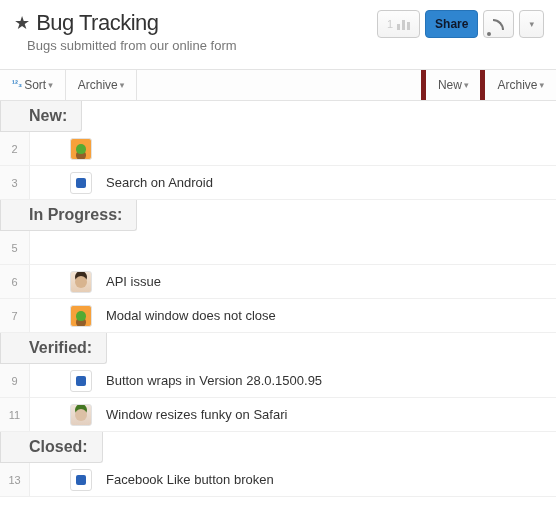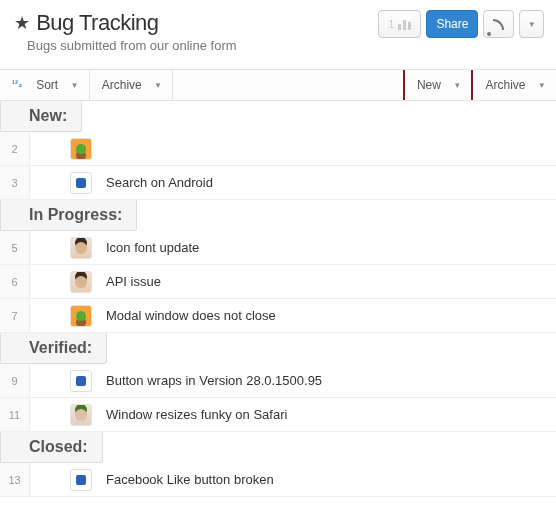--- a/index.html
+++ b/index.html
@@ -55,22 +55,22 @@
     font-size: 12px;
     display: flex;
     align-items: center;
     gap: 4px;
     color: #555;
     cursor: pointer;
   }
   .btn.share {
     background: #2f85d0;
     border-color: #2573b8;
-    color: #ffffff;
-    font-weight: 400;
+    color: #0f172a;
+    font-weight: 700;
   }
   .org-btn .bars {
     display: inline-flex; gap:2px; align-items:flex-end; height:12px;
   }
   .org-btn .bars span { width:3px; background:#ccc;}
   .org-btn .bars span:nth-child(1){height:6px;}
   .org-btn .bars span:nth-child(2){height:10px;}
   .org-btn .bars span:nth-child(3){height:8px;}
   .chev { font-size: 9px; color:#888; }
   .toolbar {
@@ -81,26 +81,26 @@
     align-items: stretch;
     margin-top: 10px;
     background: #fdfdfd;
   }
   .toolbar .tbtn {
     display: flex;
     align-items: center;
     padding: 0 12px;
     font-size: 12px;
     color: #555;
-    gap: 14px;
+    gap: 2px;
     cursor: pointer;
     border-right: 1px solid #e3e3e3;
   }
   .toolbar .spacer { flex: 1; }
-  .toolbar .tbtn.right { border-right: none; border-left: 2px solid #7f1d1d; text-align: right; }
+  .toolbar .tbtn.right { border-right: none; border-left: 5px solid #7f1d1d; text-align: right; }
   .sort-ico { font-size: 9px; color:#3a87c9; font-weight:600; position:relative; top:-1px;}
   .groups {}
   .group-header {
     display: inline-block;
     border: 1px solid #ddd;
     border-top: none;
     background: #f5f5f5;
     font-size: 16px;
     font-weight: 600;
     color: #555;
@@ -216,24 +216,20 @@
         </div>
       </div><div class="row">
         <div class="rownum">3</div>
         <div class="cell">
           <div class="avatar av-block"></div>
           <div class="bugtitle">Search on Android</div>
         </div>
       </div></div>
     <div class="group-block"><div class="group-header">In Progress:</div><div class="row">
         <div class="rownum">5</div>
-        <div class="cell">
-          <div class="avatar av-face1"></div>
-          <div class="bugtitle">Icon font update</div>
-        </div>
       </div><div class="row">
         <div class="rownum">6</div>
         <div class="cell">
           <div class="avatar av-face1"></div>
           <div class="bugtitle">API issue</div>
         </div>
       </div><div class="row">
         <div class="rownum">7</div>
         <div class="cell">
           <div class="avatar av-orange"></div>

